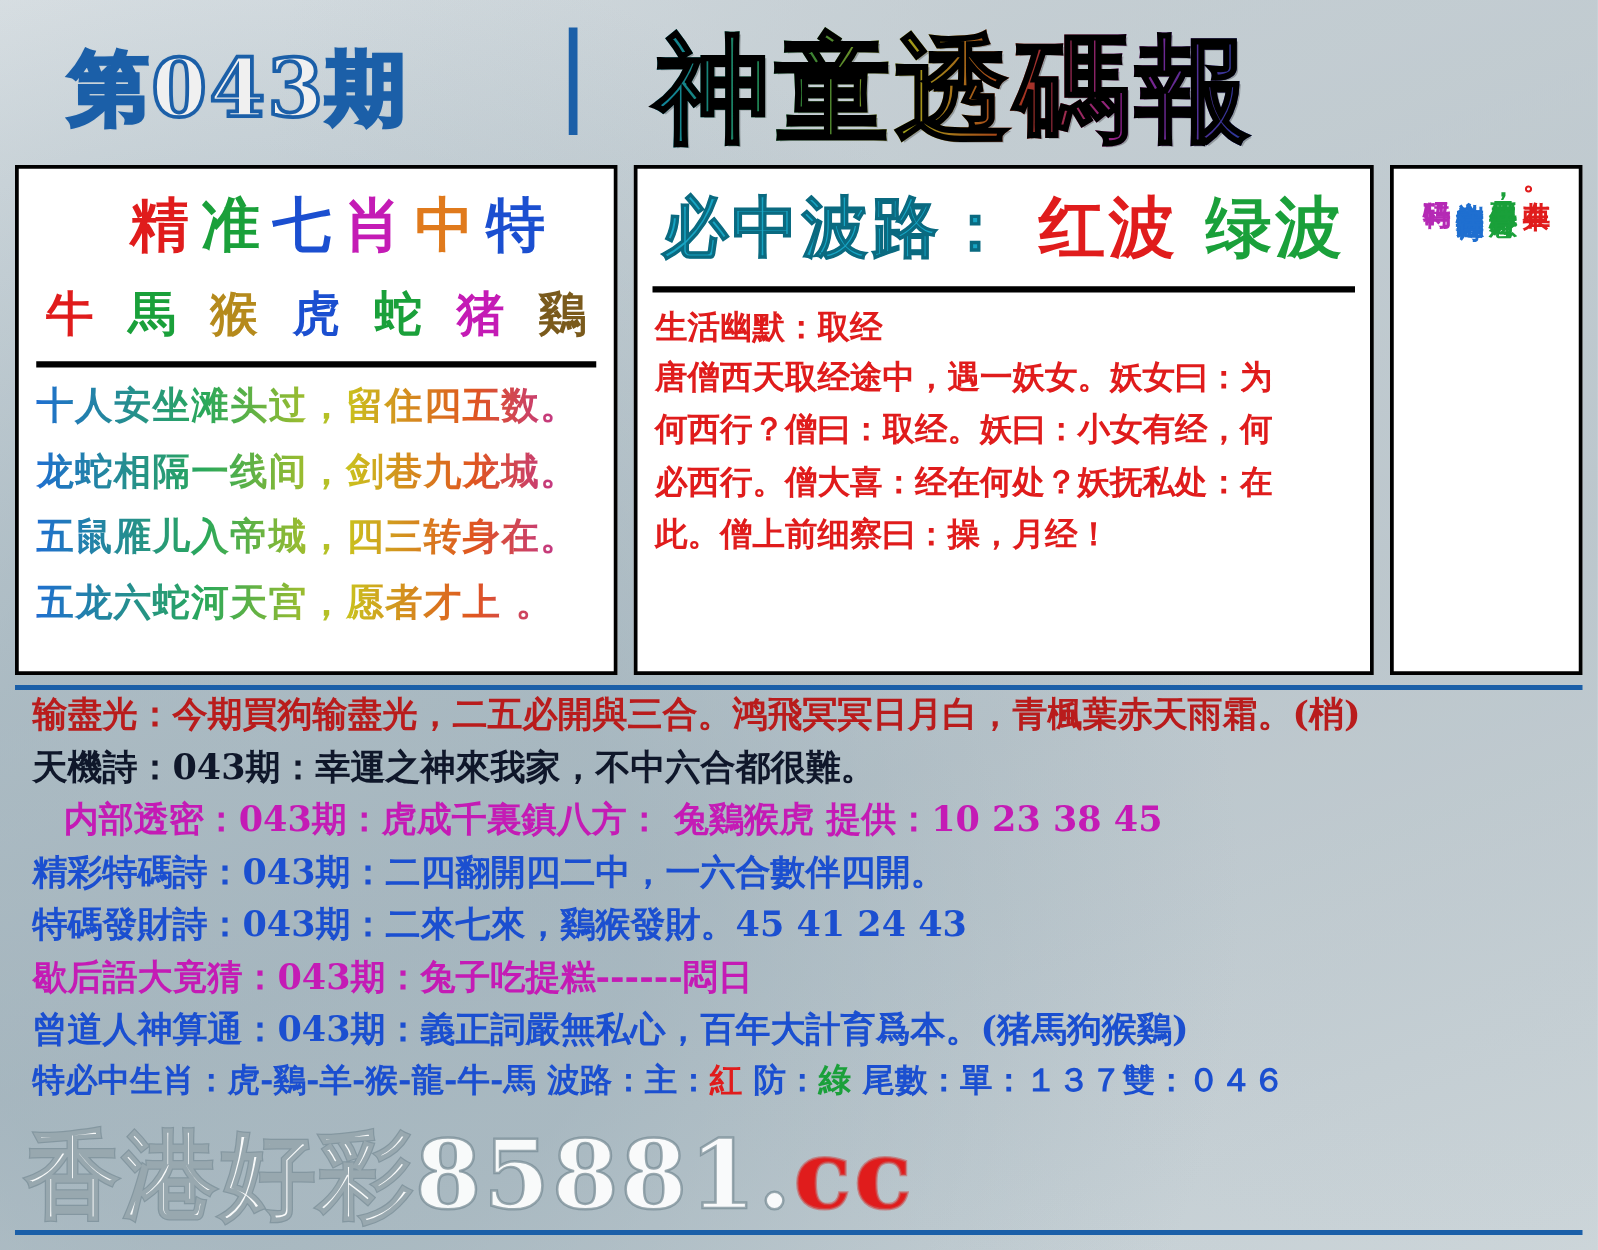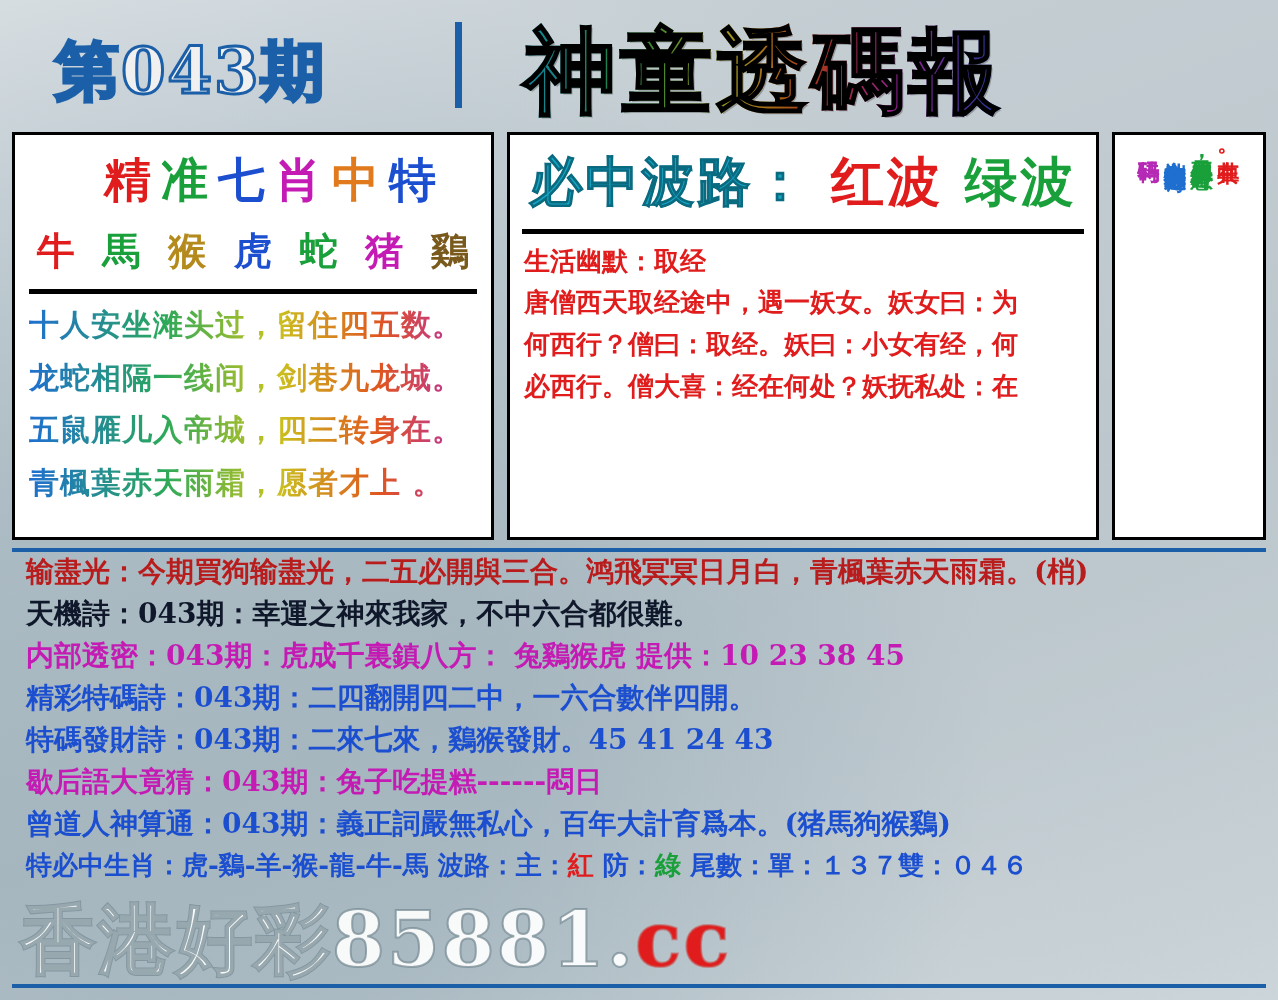--- a/index.html
+++ b/index.html
@@ -112,21 +112,21 @@
     border-top:4px solid #1b5fa8;border-bottom:4px solid #1b5fa8;
     box-sizing:border-box;padding:6px 14px 0 14px;
   }
   .brow{
     font-size:28px;font-weight:bold;line-height:1.0;margin-bottom:14px;
     font-family:"DejaVu Serif","Liberation Serif",serif;
     white-space:nowrap;
   }
   .r1{color:#b91c1c;}
   .r2{color:#0f172a;}
-  .r3{color:#c41bb5;}
+  .r3{color:#c41bb5;margin-left:25px;}
   .r4{color:#1b4fd0;}
   .r5{color:#1b4fd0;}
   .r6{color:#c41bb5;}
   .r7{color:#1b4fd0;}
   .r8{color:#1b4fd0;font-size:26px;}
   .r8 .red{color:#e01c1c;}
   .r8 .grn{color:#1aa03a;}
 
   
   .wm{
@@ -164,35 +164,36 @@
         <span style="color:#b58a1c">猴</span>
         <span style="color:#1b4fd0">虎</span>
         <span style="color:#1aa03a">蛇</span>
         <span style="color:#c41bb5">猪</span>
         <span style="color:#7a5a1c">鷄</span>
       </div>
       <div class="rule"></div>
       <div class="verse">十人安坐滩头过，留住四五数。</div>
       <div class="verse">龙蛇相隔一线间，剑巷九龙城。</div>
       <div class="verse">五鼠雁儿入帝城，四三转身在。</div>
-      <div class="verse">青楓葉赤天雨霜，愿者才上 。</div>
+      <div class="verse">五龙六蛇河天宫，愿者才上 。</div>
     </div>
 
     <div class="panel p-mid">
       <div class="hd">
         <span class="a">必中波路：</span>
         <span class="b">红波</span>
         <span class="c">绿波</span>
       </div>
       <div class="rule"></div>
       <div class="joke">
         <div class="lead">生活幽默：取经</div>
         <p>唐僧西天取经途中，遇一妖女。妖女曰：为</p>
         <p>何西行？僧曰：取经。妖曰：小女有经，何</p>
         <p>必西行。僧大喜：经在何处？妖抚私处：在</p>
+        <p>此。僧上前细察曰：操，月经！</p>
       </div>
     </div>
 
     <div class="panel p-right">
       <div class="vtext">
         <div class="vcol vc1">在其中。</div>
         <div class="vcol vc2">只要用心解开诗意，</div>
         <div class="vcol vc3">六合神童特别奉献透码诗</div>
         <div class="vcol vc4">特码码</div>
       </div>

